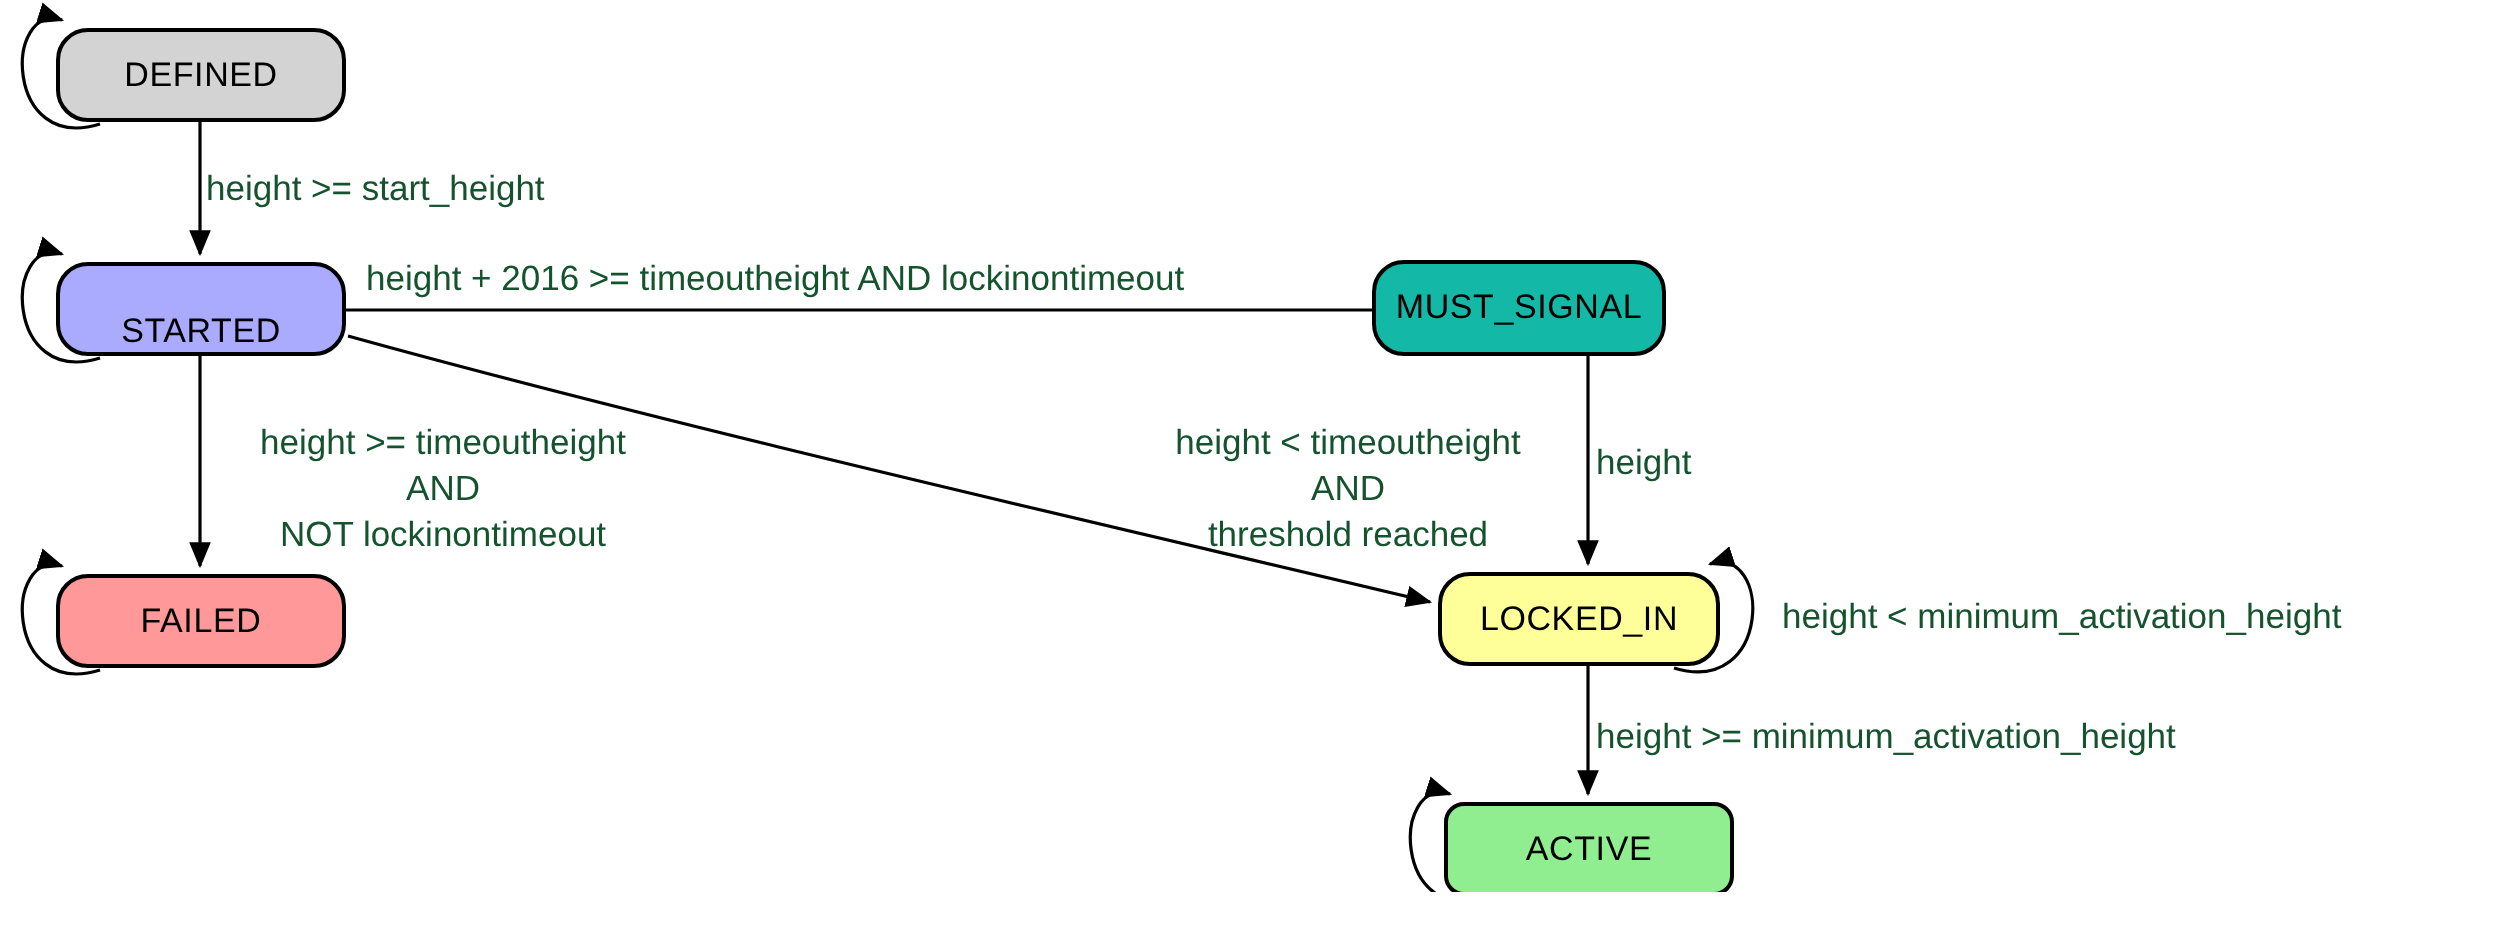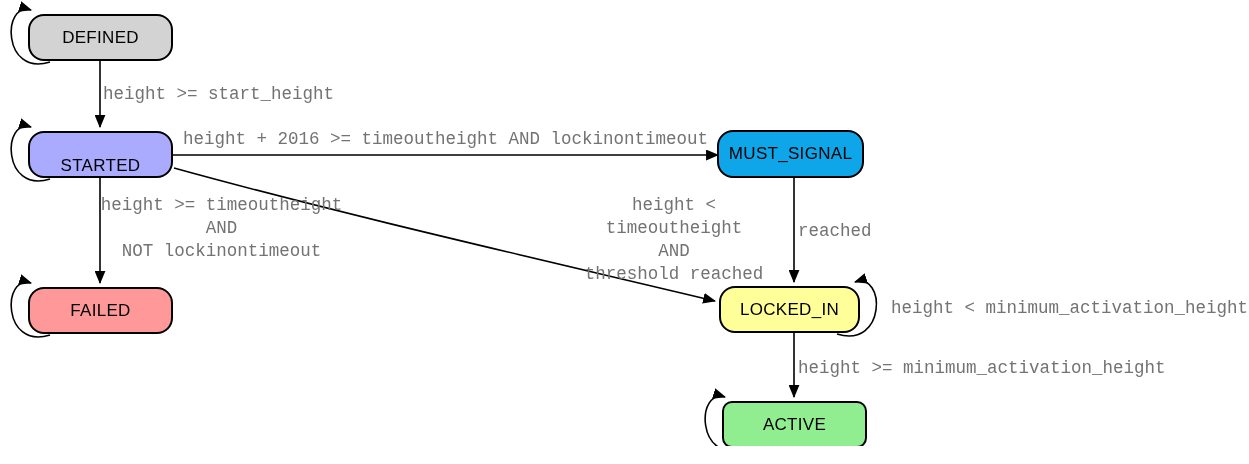--- a/index.html
+++ b/index.html
@@ -16,27 +16,27 @@
     box-sizing:border-box;
     border:2.5px solid #000000;
     border-radius:16px;
     display:flex;align-items:center;justify-content:center;
     font-size:17px;
     letter-spacing:0.3px;
     color:#000000;
   }
   .elabel{
     position:absolute;
-    font-family:Liberation Mono, monospace;
+    font-family:Liberation Sans, sans-serif;
     font-size:17.5px;
     line-height:23px;
-    color:#737373;
+    color:#14532d;
     white-space:pre-line;
   }
-  .elabel.centered{text-align:center;}
+  .elabel.centered{text-align:center;margin-top:16px;}
   .edge{fill:none;stroke:#000000;stroke-width:1.6px;}
 </style>
 </head>
 <body>
 
 <div id="canvas">
 
   <svg id="edges" viewBox="0 0 1249 464" xmlns="http://www.w3.org/2000/svg">
     <defs>
       <marker id="arrow" viewBox="0 0 12 10" refX="11" refY="5" markerWidth="13" markerHeight="11" markerUnits="userSpaceOnUse" orient="auto">
@@ -59,21 +59,21 @@
   </svg>
 
   <div class="state" style="left: 28px; top: 14px; width: 145px; height: 47px; background-color: rgb(211, 211, 211);">
     <span>DEFINED</span>
   </div>
 
   <div class="state" style="left: 28px; top: 131px; width: 145px; height: 47px; background-color: rgb(170, 170, 255); align-items: flex-end;">
     <span>STARTED</span>
   </div>
 
-  <div class="state" style="left: 717px; top: 130px; width: 147px; height: 48px; background-color: #0ea5e9;">
+  <div class="state" style="left: 686px; top: 130px; width: 147px; height: 48px; background-color: #14b8a6;">
     <span>MUST_SIGNAL</span>
   </div>
 
   <div class="state" style="left: 28px; top: 287px; width: 145px; height: 47px; background-color: rgb(255, 153, 153); justify-content: center;">
     <span>FAILED</span>
   </div>
 
   <div class="state" style="left: 719px; top: 286px; width: 141px; height: 47px; background-color: rgb(255, 255, 153); text-align: center;">
     <span>LOCKED_IN</span>
   </div>
@@ -87,19 +87,19 @@
   <div class="elabel" style="left:183px;top:128px;text-align:center;">height + 2016 &gt;= timeoutheight AND lockinontimeout</div>
 
   <div class="elabel centered" style="left:100px;top:194px;width:243px;">height &gt;= timeoutheight
 AND
 NOT lockinontimeout</div>
 
   <div class="elabel centered" style="left:560px;top:194px;width:228px;text-align:center;">height &lt; timeoutheight
 AND
 threshold reached</div>
 
-  <div class="elabel" style="left:798px;top:220px;">reached</div>
+  <div class="elabel" style="left:798px;top:220px;">height</div>
 
   <div class="elabel" style="left:891px;top:297px;">height &lt; minimum_activation_height</div>
 
   <div class="elabel" style="left:798px;top:357px;">height &gt;= minimum_activation_height</div>
 
 </div>
 
 </body></html>

